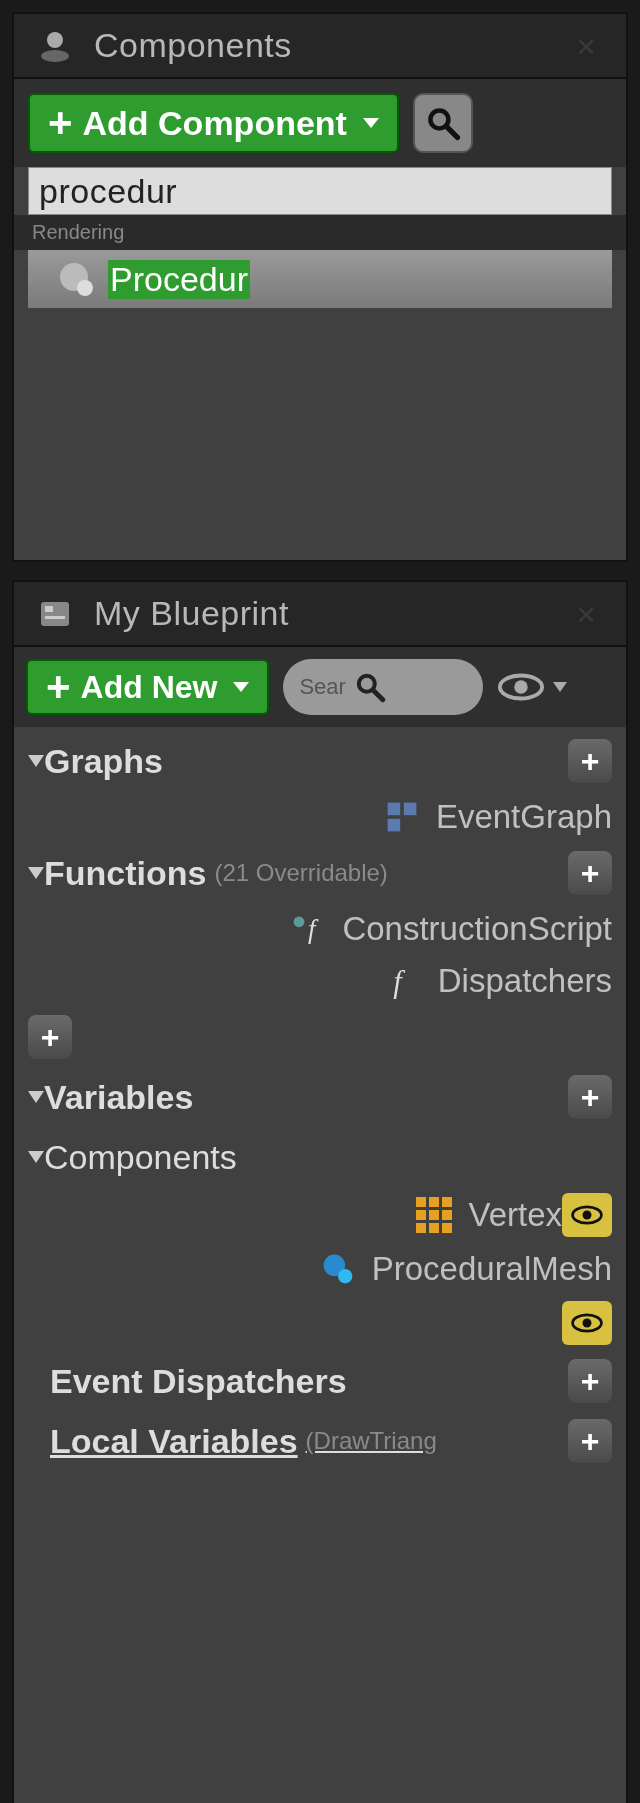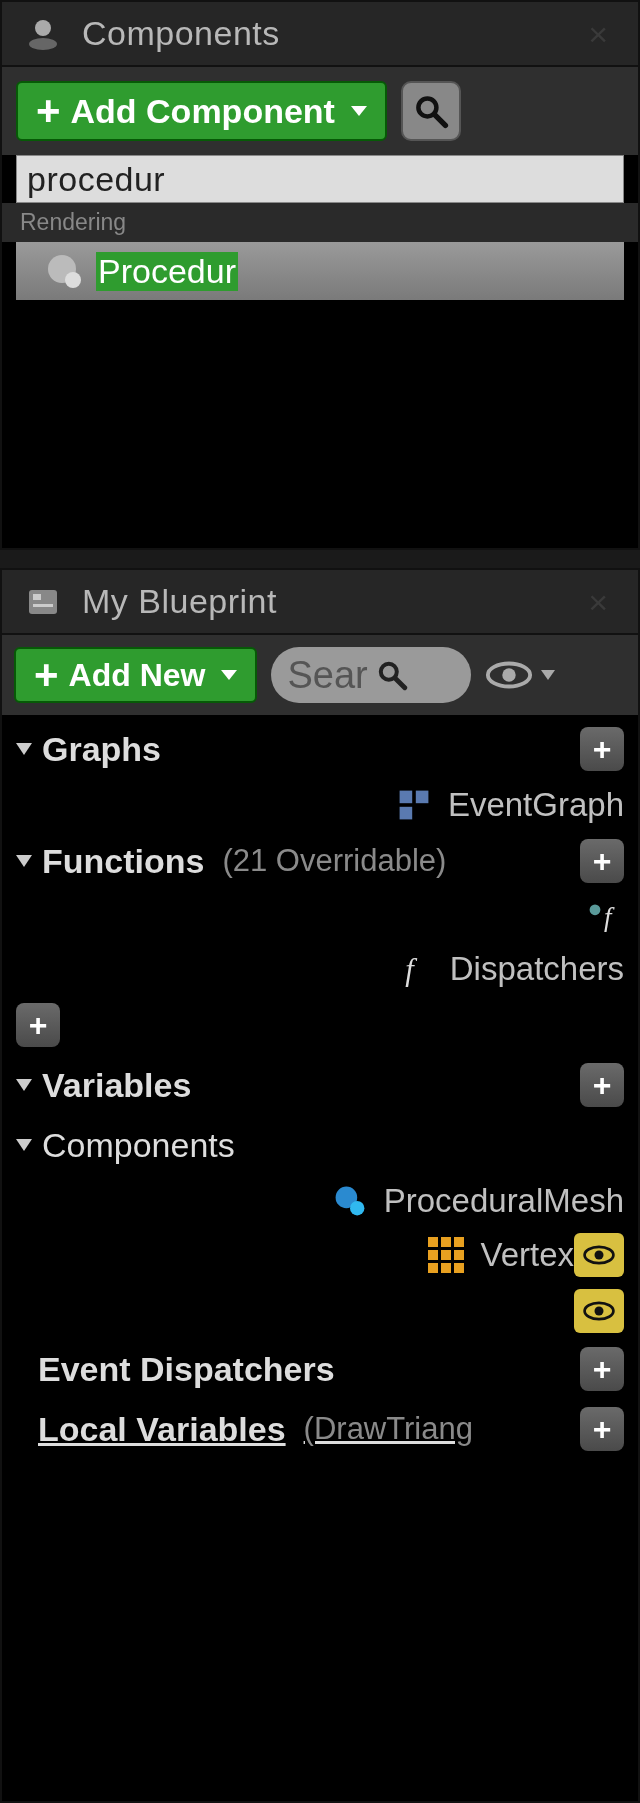--- a/index.html
+++ b/index.html
@@ -6,23 +6,23 @@
   body {
     width: 640px;
     height: 1803px;
     background: #1a1a1a;
     font-family: Arial, Helvetica, sans-serif;
     color: #c0c0c0;
     overflow: hidden;
   }
 
   .panel {
-    background: #000000;
+    background: #404040;
     border: 2px solid #111;
-    margin: 0;
+    margin: 12px;
   }
 
   
   .panel.components {
     height: 550px;
     display: flex;
     flex-direction: column;
   }
 
   .tab-header {
@@ -111,21 +111,21 @@
     align-items: center;
     padding: 0 10px;
   }
   .searchbox .value {
     font-size: 34px;
     color: #222;
     letter-spacing: 0.5px;
   }
 
   .category-header {
-    font-size: 23px;
+    font-size: 20px;
     color: #888;
     padding: 6px 18px;
     background: #2a2a2a;
   }
 
   .result-row {
     display: flex;
     align-items: center;
     height: 58px;
     background: linear-gradient(#9a9a9a,#7a7a7a);
@@ -174,21 +174,21 @@
     background: #9a9a9a;
     display: flex;
     align-items: center;
     padding: 0 16px;
     gap: 8px;
     width: 200px;
     overflow: hidden;
   }
   .search-pill .ph {
     color: #555;
-    font-size: 38px;
+    font-size: 22px;
   }
   .eye-button {
     display: flex;
     align-items: center;
     gap: 8px;
   }
 
   .tree {
     flex: 1;
     padding: 4px 0;
@@ -198,33 +198,32 @@
     align-items: center;
     justify-content: space-between;
     padding: 8px 14px;
     font-size: 34px;
     color: #ddd;
     font-weight: bold;
   }
   .section .left {
     display: flex;
     align-items: center;
-    gap: 10px;
     justify-content: space-between;
   }
   .section .arrow {
     width: 0; height: 0;
     border-top: 12px solid #ccc;
     border-left: 8px solid transparent;
     border-right: 8px solid transparent;
   }
   .section .sub {
     color: #8a8a8a;
     font-weight: normal;
-    font-size: 31px;
+    font-size: 24px;
     margin-left: 8px;
   }
   .add-btn {
     width: 44px;
     height: 44px;
     background: linear-gradient(#6a6a6a,#4a4a4a);
     border-radius: 8px;
     display: flex;
     align-items: center;
     justify-content: center;
@@ -390,20 +389,21 @@
       <span class="add-btn">+</span>
     </div>
     <div class="tree-item">
       <span class="left">
         <span class="icon-slot">
           <svg viewBox="0 0 40 40" width="36" height="36">
             <circle cx="10" cy="12" r="6" fill="#5a9a9a"></circle>
             <text x="20" y="30" font-size="30" font-style="italic" fill="#ddd" font-family="serif">f</text>
           </svg>
         </span>
+        <span>ConstructionScript</span>
       </span>
     </div>
     <div class="tree-item">
       <span class="left">
         <span class="icon-slot">
           <svg viewBox="0 0 40 40" width="36" height="36">
             <text x="8" y="32" font-size="34" font-style="italic" fill="#ddd" font-family="serif">f</text>
           </svg>
         </span>
         <span>Dispatchers</span>
@@ -421,64 +421,64 @@
       </span>
       <span class="add-btn">+</span>
     </div>
 
     <div class="section" style="font-weight:normal;">
       <span class="left">
         <span class="arrow"></span>
         <span>Components</span>
       </span>
       <span class="add-btn hidden">+</span>
+    </div>
+    <div class="tree-item">
+      <span class="left">
+        <span class="icon-slot">
+          <span class="grid-icon">
+              <span></span>
+              <span></span>
+              <span></span>
+              <span></span>
+              <span></span>
+              <span></span>
+              <span></span>
+              <span></span>
+              <span></span>
+            </span>
+        </span>
+        <span>Vertex</span>
+      </span>
+      <span class="eye-badge">
+        <svg viewBox="0 0 40 24" width="36" height="24">
+          <ellipse cx="20" cy="12" rx="16" ry="9" fill="none" stroke="#111" stroke-width="3"></ellipse>
+          <circle cx="20" cy="12" r="5" fill="#111"></circle>
+        </svg>
+      </span>
     </div>
     <div class="tree-item indent2">
       <span class="left">
         <span class="icon-slot">
           <svg viewBox="0 0 40 40" width="36" height="36">
             <circle cx="16" cy="16" r="12" fill="#2a8ad0"></circle>
             <circle cx="28" cy="28" r="8" fill="#30b8f0"></circle>
           </svg>
         </span>
         <span>ProceduralMesh</span>
       </span>
     </div>
     <div class="tree-item">
-      <span class="left">
-        <span class="icon-slot">
-          <span class="grid-icon">
-              <span></span>
-              <span></span>
-              <span></span>
-              <span></span>
-              <span></span>
-              <span></span>
-              <span></span>
-              <span></span>
-              <span></span>
-            </span>
-        </span>
-        <span>Vertex</span>
-      </span>
       <span class="eye-badge">
         <svg viewBox="0 0 40 24" width="36" height="24">
           <ellipse cx="20" cy="12" rx="16" ry="9" fill="none" stroke="#111" stroke-width="3"></ellipse>
           <circle cx="20" cy="12" r="5" fill="#111"></circle>
         </svg>
       </span>
     </div>
-    <div class="tree-item">
-      <span class="eye-badge">
-        <svg viewBox="0 0 40 24" width="36" height="24">
-          <ellipse cx="20" cy="12" rx="16" ry="9" fill="none" stroke="#111" stroke-width="3"></ellipse>
-          <circle cx="20" cy="12" r="5" fill="#111"></circle>
-        </svg>
-      </span>
-    </div>
 
     <div class="section">
       <span class="left" style="padding-left:22px;">
         <span>Event Dispatchers</span>
       </span>
       <span class="add-btn">+</span>
     </div>
 
     <div class="section">
       <span class="left" style="padding-left:22px; overflow:hidden; white-space:nowrap;text-decoration:underline;">

